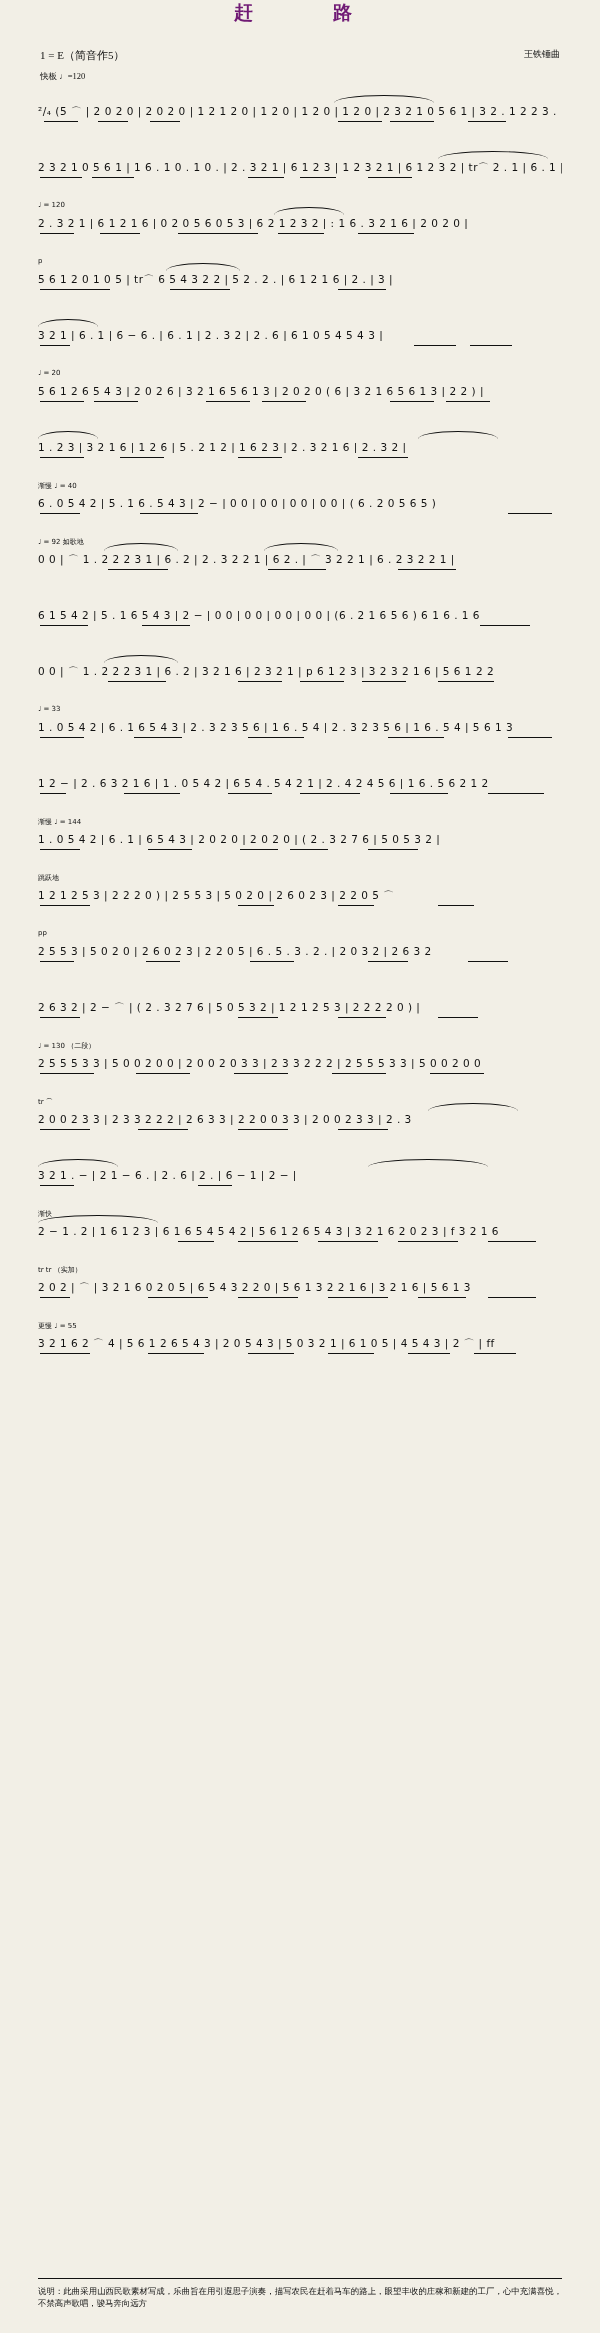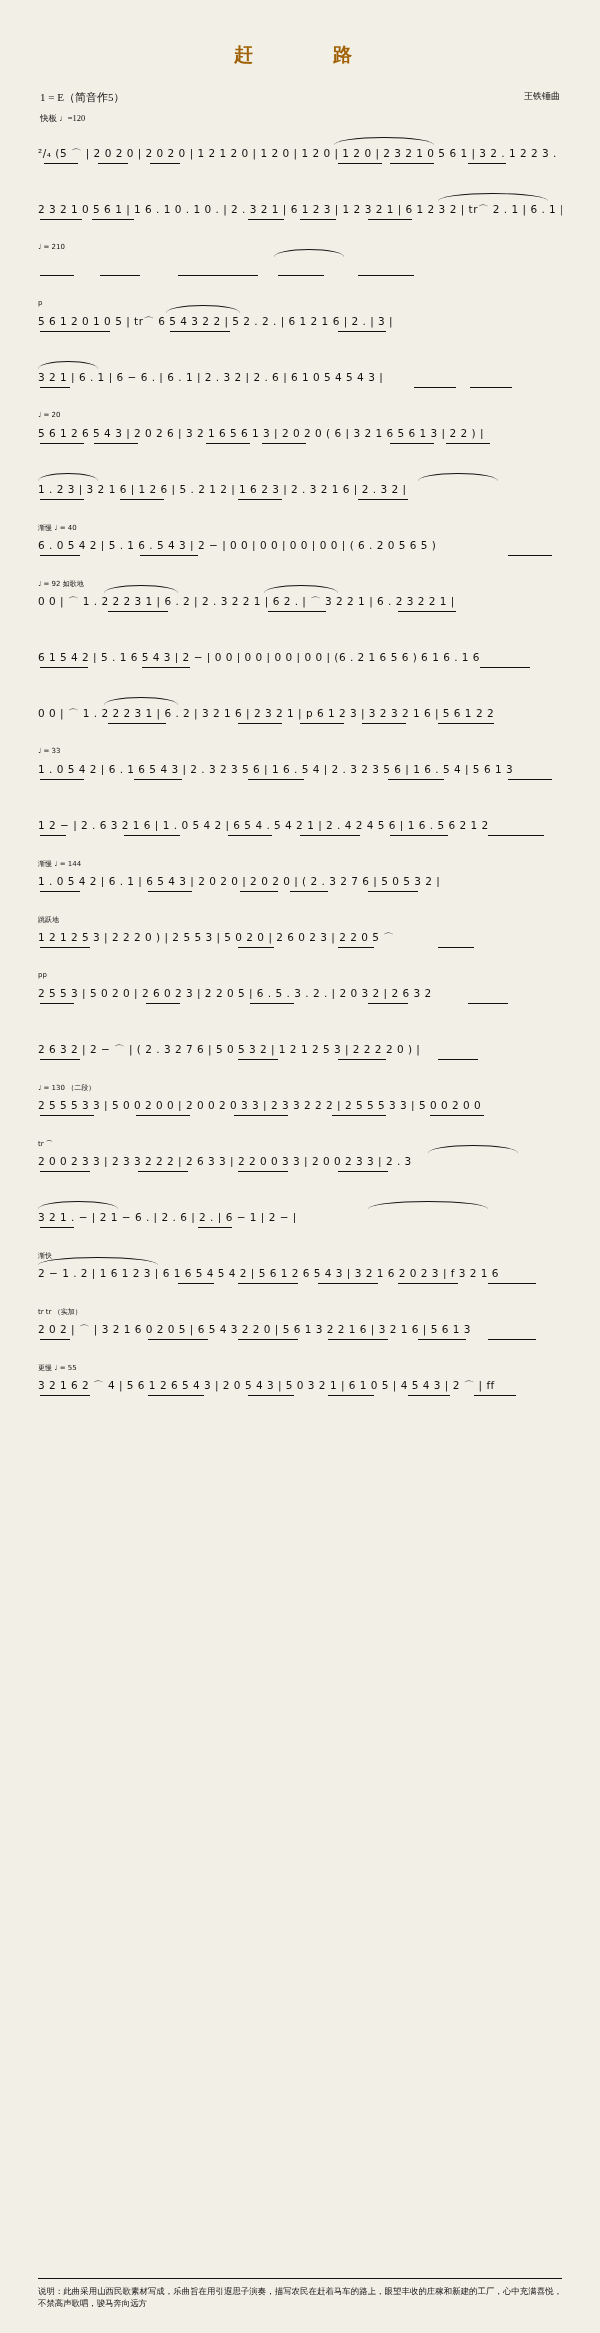--- a/index.html
+++ b/index.html
@@ -14,22 +14,21 @@
     height:2333px;
     background:#f2efe6;
     overflow:hidden;
   }
   .title{
     text-align:center;
     font-family:"Liberation Serif", serif;
     font-size:19px;
     font-weight:bold;
     letter-spacing:14px;
-    color:#a16207;
-    padding-top:42px;
+    color:#701a75;
   }
   .header-row{
     position:relative;
     margin-top:22px;
     height:16px;
   }
   .key-sig{
     position:absolute;
     left:40px;
     top:0;
@@ -163,21 +162,22 @@
       <div class="notes">2 3 2 1  0 5 6 1 |  1 6 . 1 0 . 1 0 . |  2 . 3 2 1 |  6 1 2 3 |  1 2 3 2 1 |  6 1 2 3 2 |  tr⌒ 2 . 1 |  6 . 1 |</div>
       <div class="beam" style="left:2px;width:42px;"></div>
       <div class="beam" style="left:54px;width:42px;"></div>
       <div class="beam" style="left:210px;width:36px;"></div>
       <div class="beam" style="left:262px;width:36px;"></div>
       <div class="beam" style="left:330px;width:44px;"></div>
       <div class="slur" style="left:400px;width:110px;"></div>
     </div>
 
     <div class="stave">
-      <div class="above">♩ = 210</div>
+      <div class="above">♩ = 120</div>
+      <div class="notes">2 . 3 2 1 |  6 1 2 1 6 |  0 2 0 5  6 0 5 3 |  6 2 1 2 3 2 |  : 1 6 . 3 2 1 6 |  2 0 2 0 |</div>
       <div class="beam" style="left:2px;width:34px;"></div>
       <div class="beam" style="left:62px;width:40px;"></div>
       <div class="beam" style="left:140px;width:80px;"></div>
       <div class="beam" style="left:240px;width:46px;"></div>
       <div class="beam" style="left:320px;width:56px;"></div>
       <div class="slur" style="left:236px;width:70px;"></div>
     </div>
 
 
     <div class="stave">

